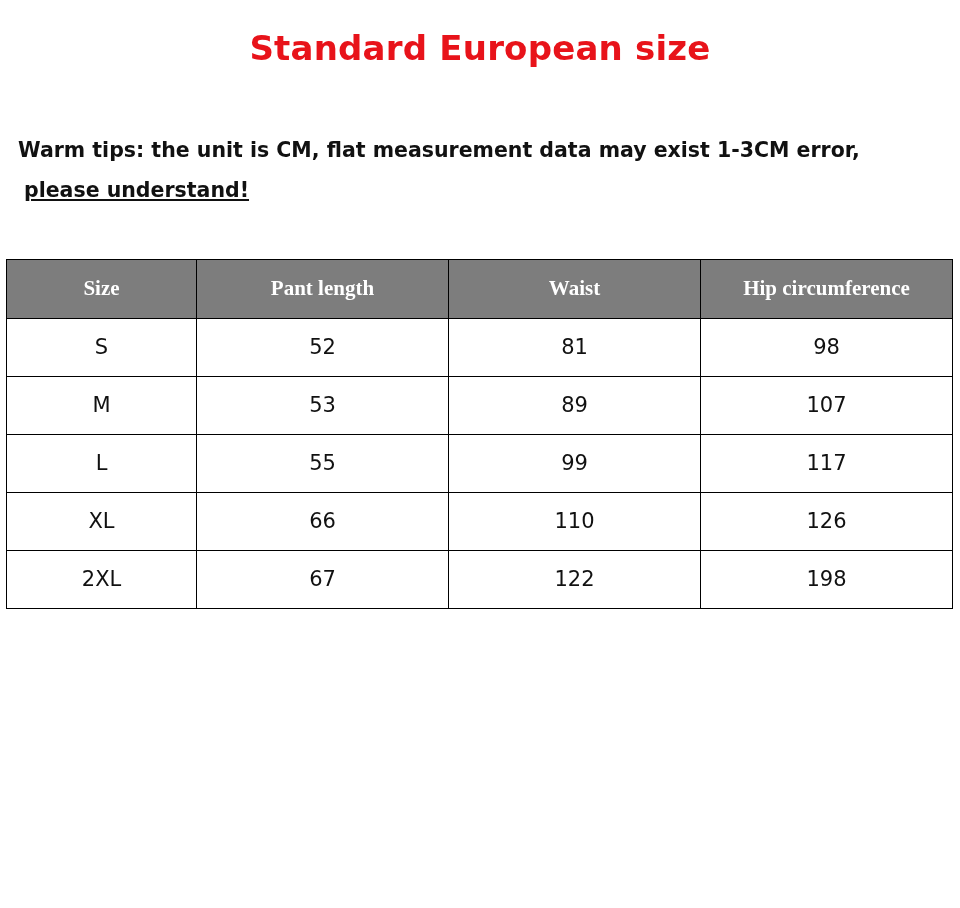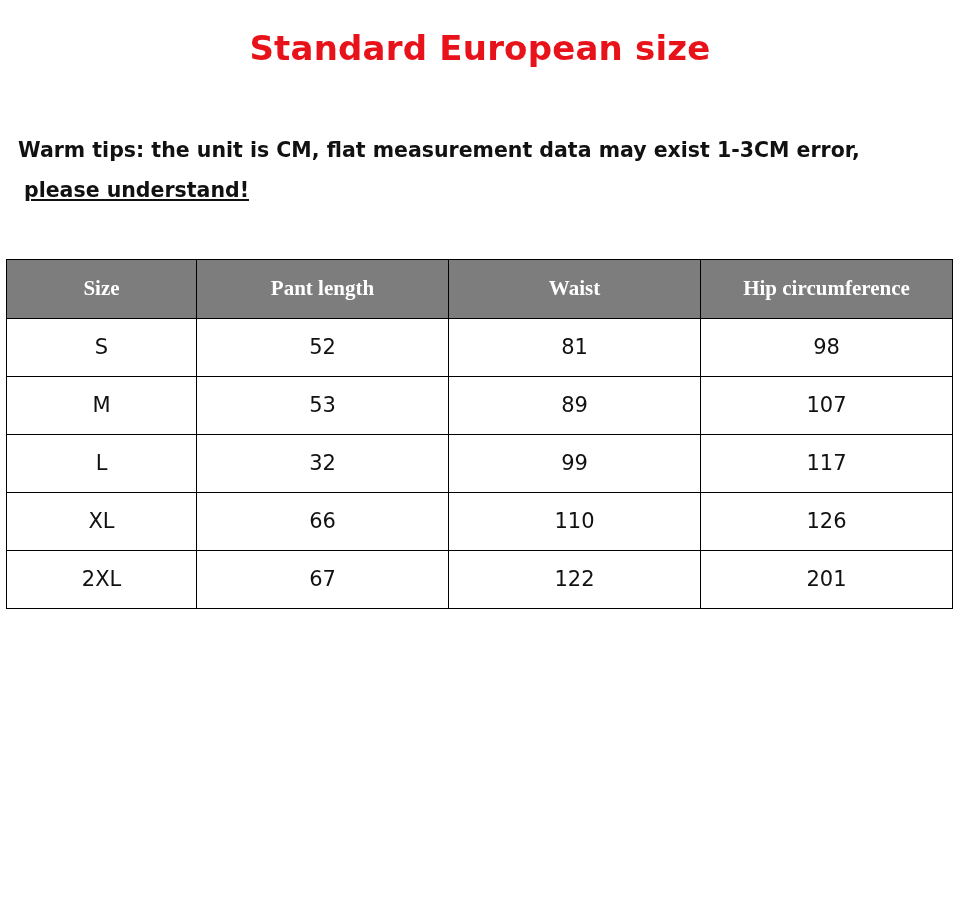--- a/index.html
+++ b/index.html
@@ -136,34 +136,34 @@
           <td>98</td>
         </tr>
         <tr>
           <td>M</td>
           <td>53</td>
           <td>89</td>
           <td>107</td>
         </tr>
         <tr>
           <td>L</td>
-          <td>32</td>
+          <td>55</td>
           <td>99</td>
           <td>117</td>
         </tr>
         <tr>
           <td>XL</td>
           <td>66</td>
           <td>110</td>
           <td>126</td>
         </tr>
         <tr>
           <td>2XL</td>
           <td>67</td>
           <td>122</td>
-          <td>201</td>
+          <td>198</td>
         </tr>
       </tbody>
     </table>
   </div>
 
   <div class="footer-ghost"></div>
 </div>
 
 </body></html>

